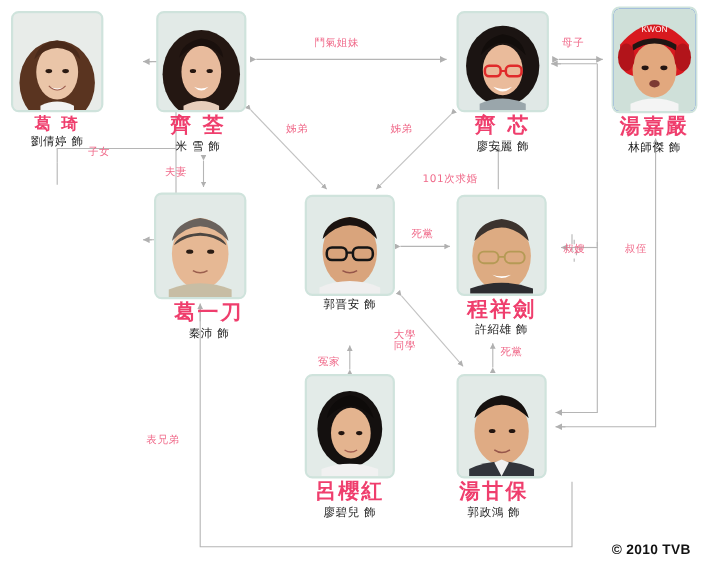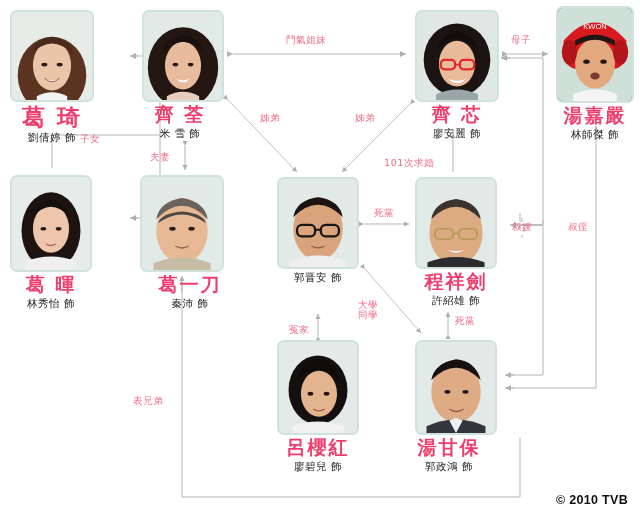--- a/index.html
+++ b/index.html
@@ -142,21 +142,21 @@
         <ellipse cx="42" cy="66" rx="36" ry="40" fill="#5a3420"></ellipse>
         <ellipse cx="42" cy="56" rx="20" ry="26" fill="#eac5a8"></ellipse>
         <path d="M20,44 Q42,22 64,44 Q62,30 42,26 Q24,28 20,44 z" fill="#4a2a1a"></path>
         <ellipse cx="34" cy="55" rx="3.2" ry="2" fill="#2b1a12"></ellipse>
         <ellipse cx="50" cy="55" rx="3.2" ry="2" fill="#2b1a12"></ellipse>
         <path d="M35,70 Q42,76 49,70 Q42,73 35,70 z" fill="#fff"></path>
         <path d="M34,69 Q42,77 50,69" stroke="#9b5b4c" stroke-width="1" fill="none"></path>
         <path d="M26,88 Q42,80 58,88 L58,92 L26,92 z" fill="#f2f2f2"></path>
       </svg>
     </div>
-    <div class="nm" style="font-size:23px;">葛 琦</div>
+    <div class="nm" style="font-size:15px;">葛 琦</div>
     <div class="actor">劉倩婷 飾</div>
   </div>
 
   <div class="node" style="left:142px;top:10px;width:76px;">
     <div class="photo" style="width:82px;height:92px;background:#dfe9e6;">
       <svg class="face" viewBox="0 0 82 92" preserveAspectRatio="none">
         <rect x="0" y="0" width="82" height="92" fill="#e2eae7"></rect>
         <ellipse cx="41" cy="58" rx="37" ry="42" fill="#241712"></ellipse>
         <ellipse cx="41" cy="56" rx="19" ry="25" fill="#e8bb9d"></ellipse>
         <path d="M20,42 Q41,20 62,42 Q60,26 41,24 Q22,28 20,42 z" fill="#1a100d"></path>
@@ -201,36 +201,20 @@
         <ellipse cx="12" cy="46" rx="8" ry="13" fill="#b2141a"></ellipse>
         <ellipse cx="66" cy="46" rx="8" ry="13" fill="#b2141a"></ellipse>
         <text x="39" y="22" font-size="8" fill="#fff" text-anchor="middle" font-family="sans-serif">KWON</text>
         <path d="M16,90 Q39,80 62,90 L62,97 L16,97 z" fill="#f4f4f4"></path>
       </svg>
     </div>
     <div class="nm" style="font-size:19px;">湯嘉嚴</div>
     <div class="actor">林師傑 飾</div>
   </div>
 
-  <div class="node" style="left:10px;top:175px;width:82px;">
-    <div class="photo" style="width:82px;height:97px;background:#e4ebe8;">
-      <svg class="face" viewBox="0 0 82 97" preserveAspectRatio="none">
-        <rect x="0" y="0" width="82" height="97" fill="#e6ece9"></rect>
-        <ellipse cx="41" cy="56" rx="31" ry="40" fill="#1d1310"></ellipse>
-        <ellipse cx="41" cy="54" rx="19" ry="25" fill="#edc6ab"></ellipse>
-        <path d="M21,42 Q41,20 61,42 Q58,26 41,24 Q24,26 21,42 z" fill="#14100e"></path>
-        <ellipse cx="33" cy="54" rx="3" ry="1.9" fill="#231612"></ellipse>
-        <ellipse cx="49" cy="54" rx="3" ry="1.9" fill="#231612"></ellipse>
-        <path d="M36,70 Q41,73 46,70" stroke="#a8605a" stroke-width="1.2" fill="none"></path>
-        <path d="M14,88 Q41,78 68,88 L68,97 L14,97 z" fill="#efefef"></path>
-      </svg>
-    </div>
-    <div class="nm" style="font-size:19px;">葛 暉</div>
-    <div class="actor">林秀怡 飾</div>
-  </div>
 
   <div class="node" style="left:140px;top:175px;width:100px;">
     <div class="photo" style="width:84px;height:97px;background:#dfe8e5;">
       <svg class="face" viewBox="0 0 84 97" preserveAspectRatio="none">
         <rect x="0" y="0" width="84" height="97" fill="#e2eae7"></rect>
         <ellipse cx="42" cy="56" rx="27" ry="34" fill="#e6b894"></ellipse>
         <path d="M15,44 Q42,16 69,44 Q66,26 42,22 Q18,26 15,44 z" fill="#6a625d"></path>
         <path d="M17,48 Q42,30 67,48 Q64,38 42,36 Q20,38 17,48 z" fill="#4d4641"></path>
         <ellipse cx="32" cy="54" rx="3.4" ry="2" fill="#2a1c14"></ellipse>
         <ellipse cx="52" cy="54" rx="3.4" ry="2" fill="#2a1c14"></ellipse>

